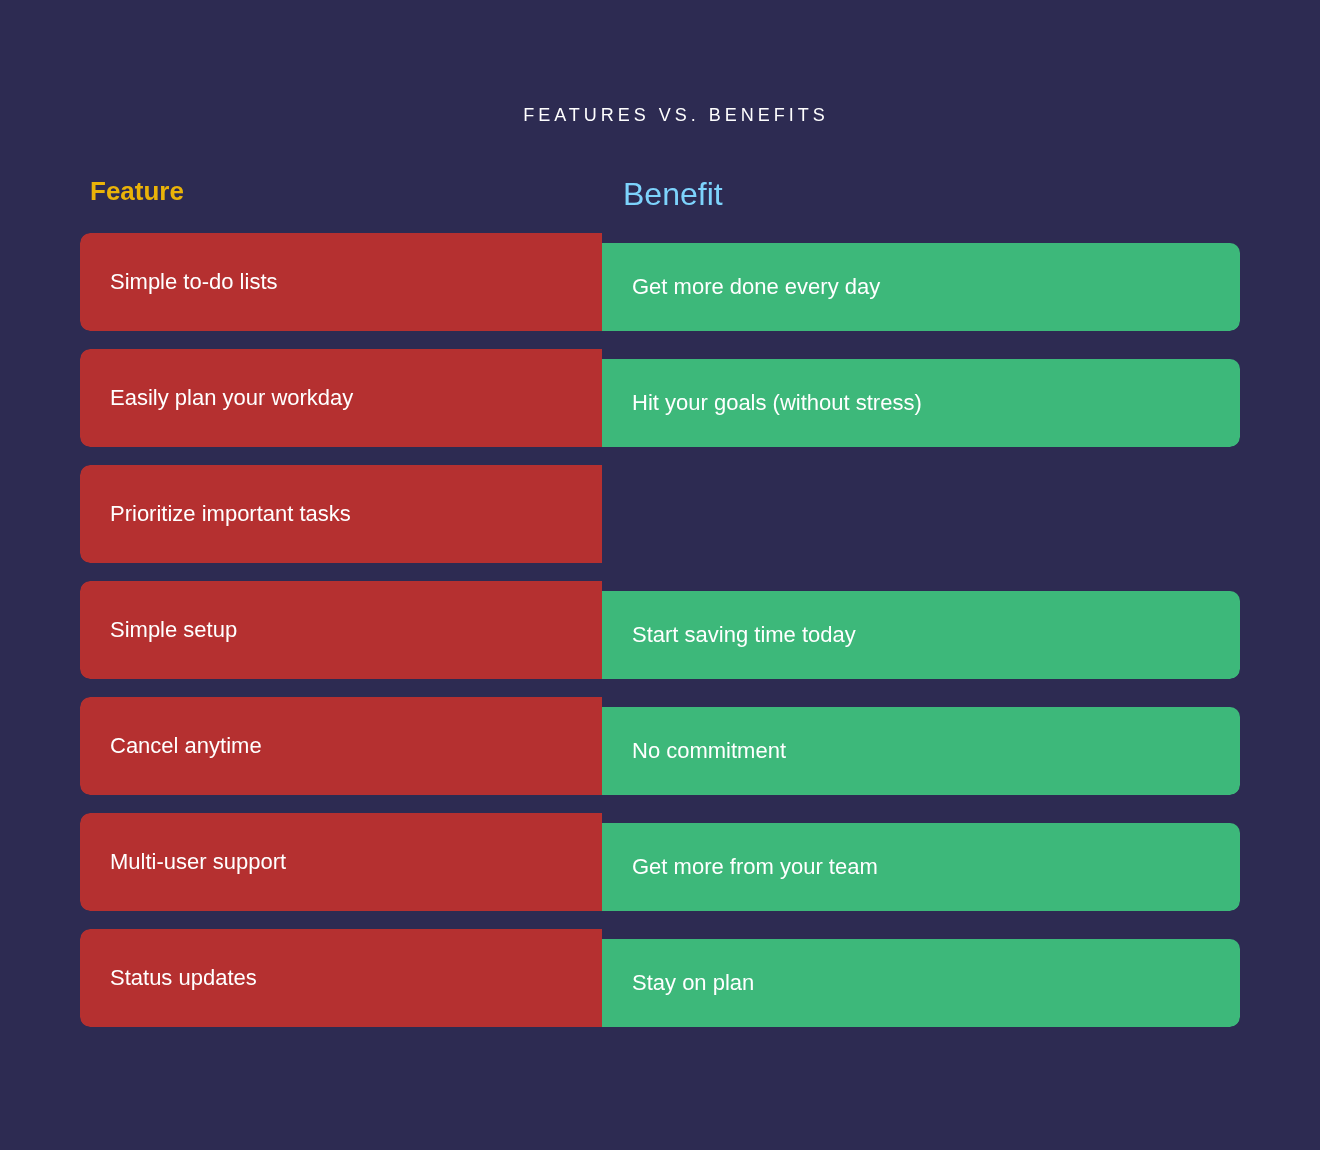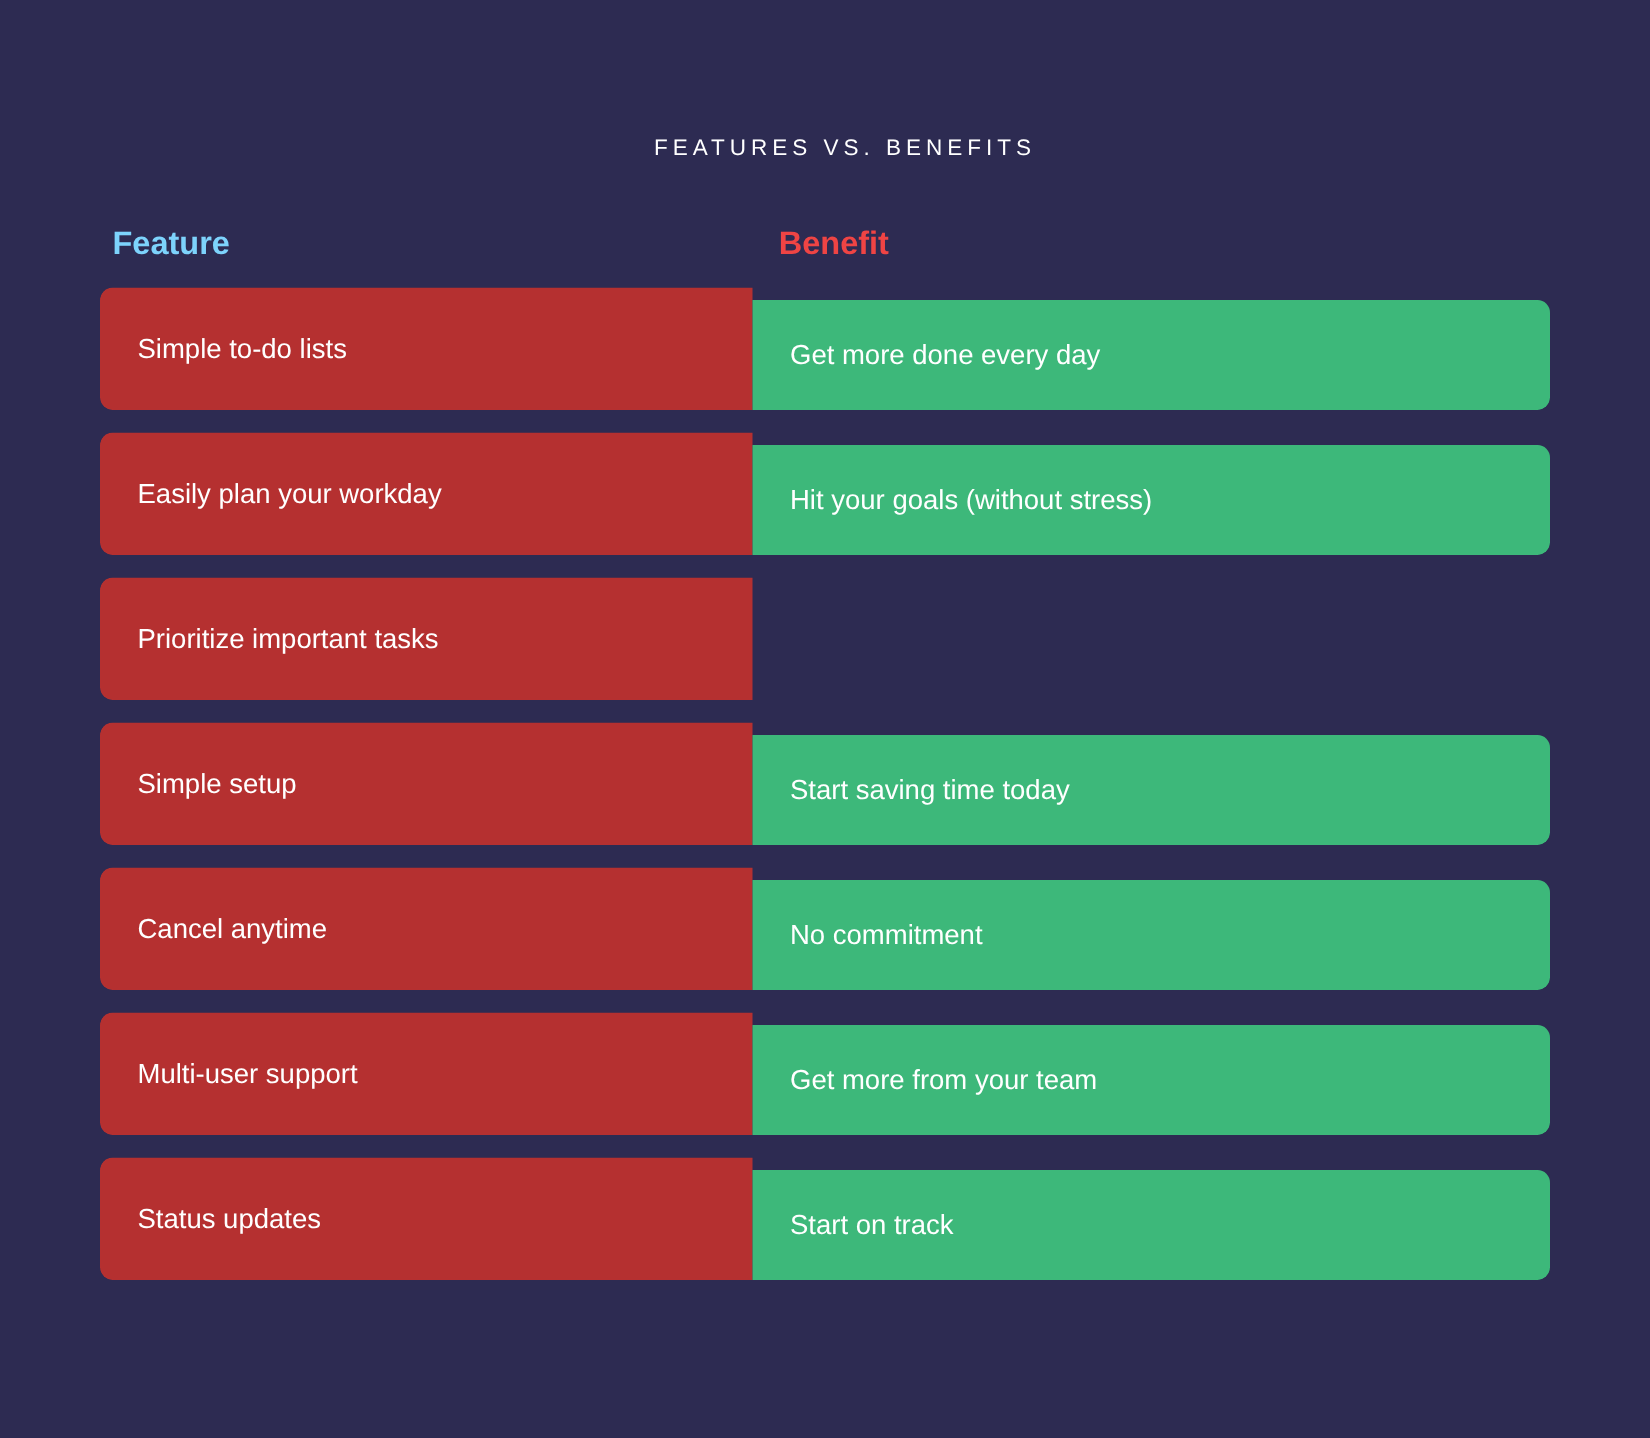--- a/index.html
+++ b/index.html
@@ -37,31 +37,31 @@
     }
 
     .header-row {
       display: flex;
       margin-bottom: 20px;
       padding: 0 10px;
     }
 
     .header-feature {
       flex: 0 0 45%;
-      color: #7dd3fc;
+      color: #eab308;
       font-size: 26px;
       font-weight: bold;
       font-family: Arial, sans-serif;
     }
 
     .header-benefit {
       flex: 0 0 55%;
-      color: #ef4444;
-      font-size: 26px;
-      font-weight: bold;
+      color: #7dd3fc;
+      font-size: 32px;
+      font-weight: normal;
       font-family: Arial, sans-serif;
       padding-left: 20px;
     }
 
     .table-row {
       display: flex;
       margin-bottom: 18px;
       border-radius: 10px;
       overflow: hidden;
       min-height: 90px;
@@ -122,16 +122,16 @@
       <div class="table-row">
         <div class="feature-cell">Cancel anytime</div>
         <div class="benefit-cell">No commitment</div>
       </div>
       <div class="table-row">
         <div class="feature-cell">Multi-user support</div>
         <div class="benefit-cell">Get more from your team</div>
       </div>
       <div class="table-row">
         <div class="feature-cell">Status updates</div>
-        <div class="benefit-cell">Start on track</div>
+        <div class="benefit-cell">Stay on plan</div>
       </div>
     </div>
 </div>
 
 </body></html>

